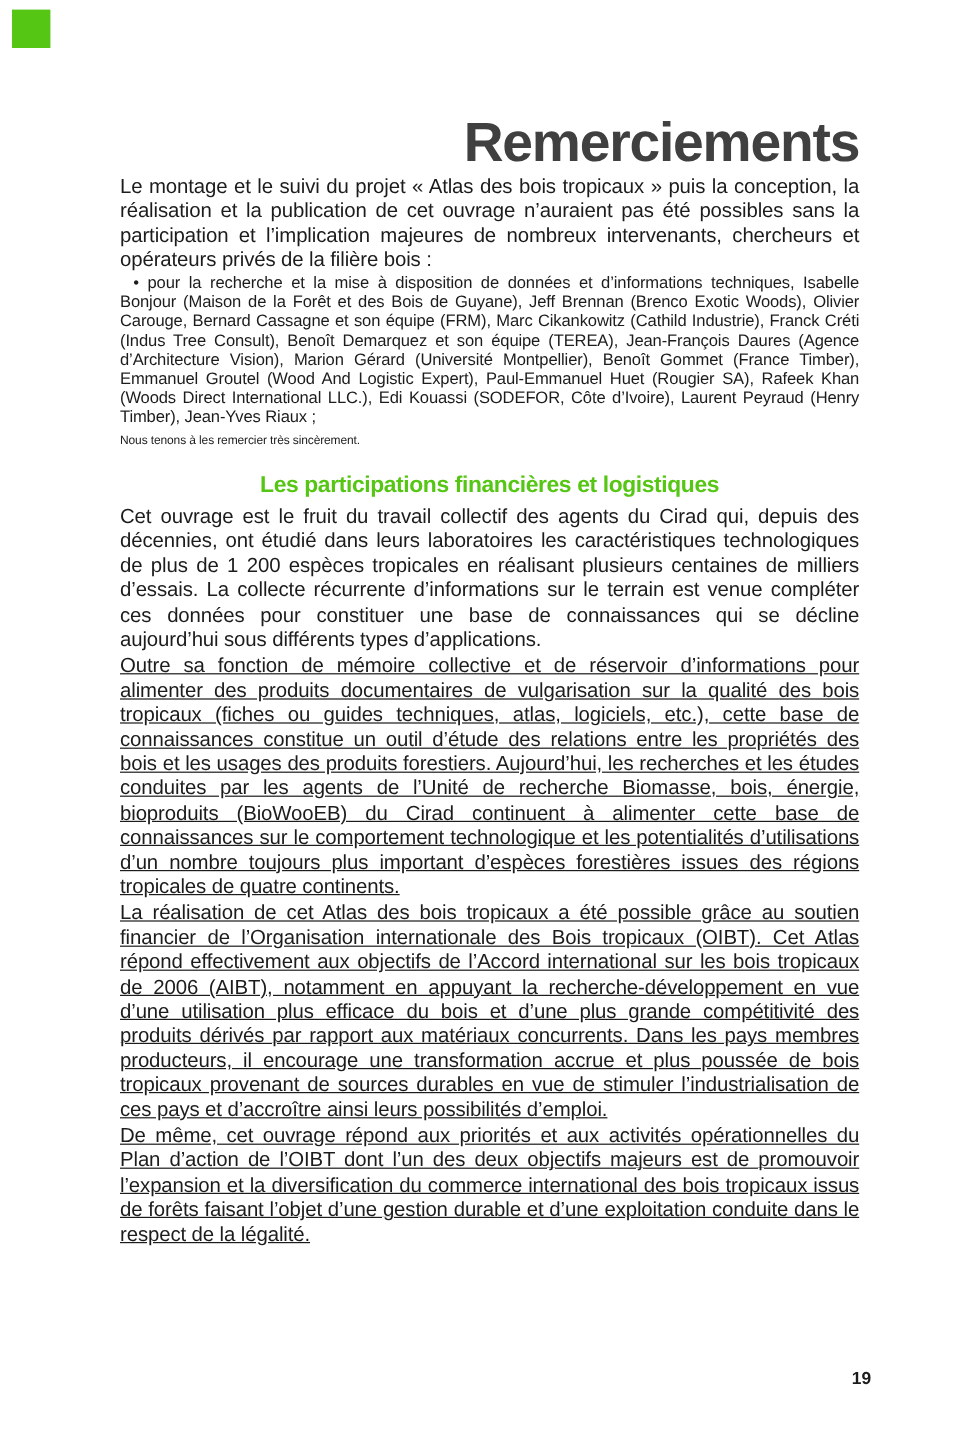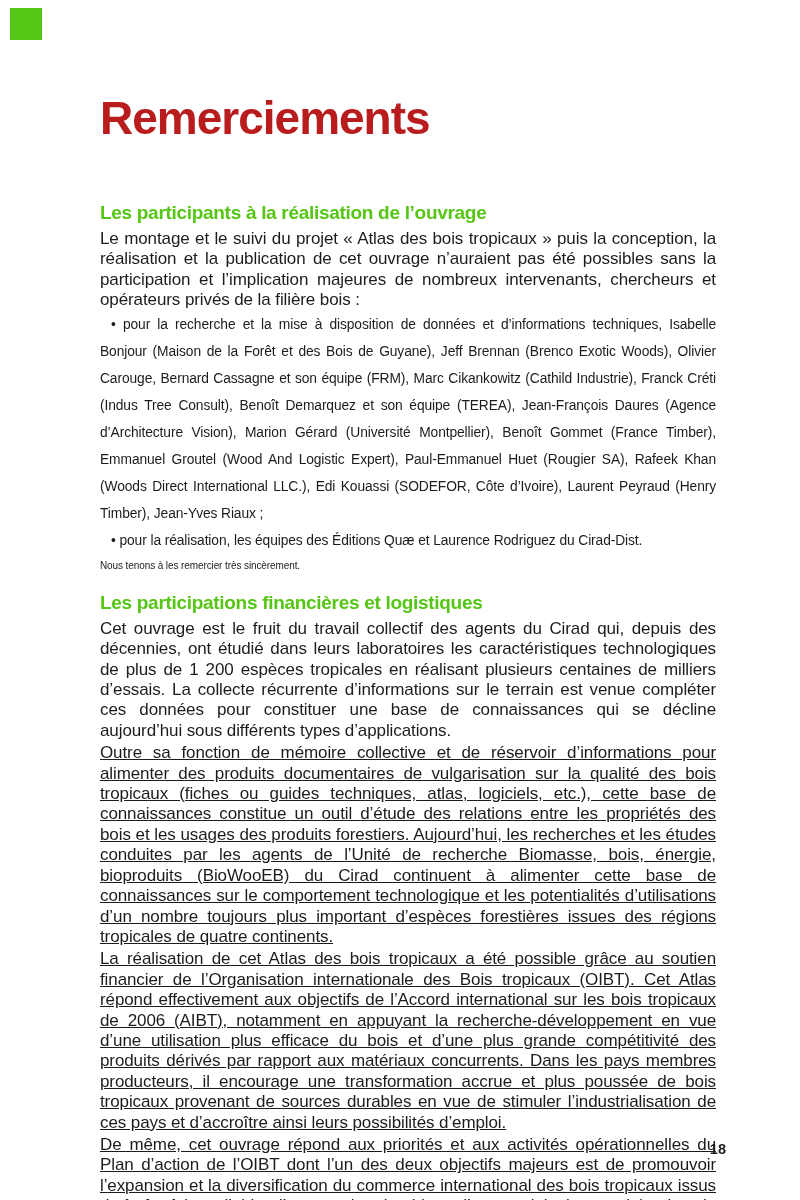--- a/index.html
+++ b/index.html
@@ -29,44 +29,45 @@
     left: 100px;
     top: 0;
     width: 616px;
   }
   .doc-title {
     margin: 95px 0 0 0;
     font-size: 46px;
     line-height: 1.0;
     font-weight: bold;
     letter-spacing: -1px;
-    color: #b91c1c;
+    color: #404040;
+    text-align: right;
   }
   .section-heading {
     margin: 0;
     font-size: 19px;
     line-height: 1.1;
     font-weight: bold;
     letter-spacing: -0.3px;
     color: #55c613;
   }
   .heading-1 { margin-top: 62px; }
-  .heading-2 { margin-top: 17px; }
+  .heading-2 { margin-top: 17px; text-align: center; }
   .body-par {
     margin: 5px 0 0 0;
     font-size: 17px;
     line-height: 20.4px;
     letter-spacing: -0.1px;
     text-align: justify;
   }
   .body-par + .body-par { margin-top: 2px; text-decoration: underline; }
   .bullet-par {
     margin: 0;
     font-size: 13.8px;
-    line-height: 27px;
+    line-height: 16px;
     letter-spacing: -0.1px;
     text-align: justify;
     text-indent: 11px;
   }
   .bullet-par::before {
     content: "\2022\00a0";
   }
   .outro-par {
     margin: 2px 0 0 0;
     font-size: 10px;
@@ -88,32 +89,30 @@
 
 <div class="page">
 
   <div class="corner-square"></div>
 
   <div class="content">
 
     <h1 class="doc-title">Remerciements</h1>
 
     <section>
-      <h2 class="section-heading heading-1">Les participants à la réalisation de l’ouvrage</h2>
       <p class="body-par">Le montage et le suivi du projet « Atlas des bois tropicaux » puis la conception, la réalisation et la publication de cet ouvrage n’auraient pas été possibles sans la participation et l’implication majeures de nombreux intervenants, chercheurs et opérateurs privés de la filière bois :</p>
       <p class="bullet-par">pour la recherche et la mise à disposition de données et d’informations techniques, Isabelle Bonjour (Maison de la Forêt et des Bois de Guyane), Jeff Brennan (Brenco Exotic Woods), Olivier Carouge, Bernard Cassagne et son équipe (FRM), Marc Cikankowitz (Cathild Industrie), Franck Créti (Indus Tree Consult), Benoît Demarquez et son équipe (TEREA), Jean-François Daures (Agence d’Architecture Vision), Marion Gérard (Université Montpellier), Benoît Gommet (France Timber), Emmanuel Groutel (Wood And Logistic Expert), Paul-Emmanuel Huet (Rougier SA), Rafeek Khan (Woods Direct International LLC.), Edi Kouassi (SODEFOR, Côte d’Ivoire), Laurent Peyraud (Henry Timber), Jean-Yves Riaux ;</p>
-      <p class="bullet-par">pour la réalisation, les équipes des Éditions Quæ et Laurence Rodriguez du Cirad-Dist.</p>
       <p class="outro-par">Nous tenons à les remercier très sincèrement.</p>
     </section>
 
     <section>
       <h2 class="section-heading heading-2">Les participations financières et logistiques</h2>
       <p class="body-par">Cet ouvrage est le fruit du travail collectif des agents du Cirad qui, depuis des décennies, ont étudié dans leurs laboratoires les caractéristiques technologiques de plus de 1 200 espèces tropicales en réalisant plusieurs centaines de milliers d’essais. La collecte récurrente d’informations sur le terrain est venue compléter ces données pour constituer une base de connaissances qui se décline aujourd’hui sous différents types d’applications.</p>
       <p class="body-par">Outre sa fonction de mémoire collective et de réservoir d’informations pour alimenter des produits documentaires de vulgarisation sur la qualité des bois tropicaux (fiches ou guides techniques, atlas, logiciels, etc.), cette base de connaissances constitue un outil d’étude des relations entre les propriétés des bois et les usages des produits forestiers. Aujourd’hui, les recherches et les études conduites par les agents de l’Unité de recherche Biomasse, bois, énergie, bioproduits (BioWooEB) du Cirad continuent à alimenter cette base de connaissances sur le comportement technologique et les potentialités d’utilisations d’un nombre toujours plus important d’espèces forestières issues des régions tropicales de quatre continents.</p>
       <p class="body-par">La réalisation de cet Atlas des bois tropicaux a été possible grâce au soutien financier de l’Organisation internationale des Bois tropicaux (OIBT). Cet Atlas répond effectivement aux objectifs de l’Accord international sur les bois tropicaux de 2006 (AIBT), notamment en appuyant la recherche-développement en vue d’une utilisation plus efficace du bois et d’une plus grande compétitivité des produits dérivés par rapport aux matériaux concurrents. Dans les pays membres producteurs, il encourage une transformation accrue et plus poussée de bois tropicaux provenant de sources durables en vue de stimuler l’industrialisation de ces pays et d’accroître ainsi leurs possibilités d’emploi.</p>
       <p class="body-par">De même, cet ouvrage répond aux priorités et aux activités opérationnelles du Plan d’action de l’OIBT dont l’un des deux objectifs majeurs est de promouvoir l’expansion et la diversification du commerce international des bois tropicaux issus de forêts faisant l’objet d’une gestion durable et d’une exploitation conduite dans le respect de la légalité.</p>
     </section>
 
   </div>
 
-  <div class="page-number">18</div>
+  <div class="page-number">19</div>
 
 </div>
 
 </body></html>

